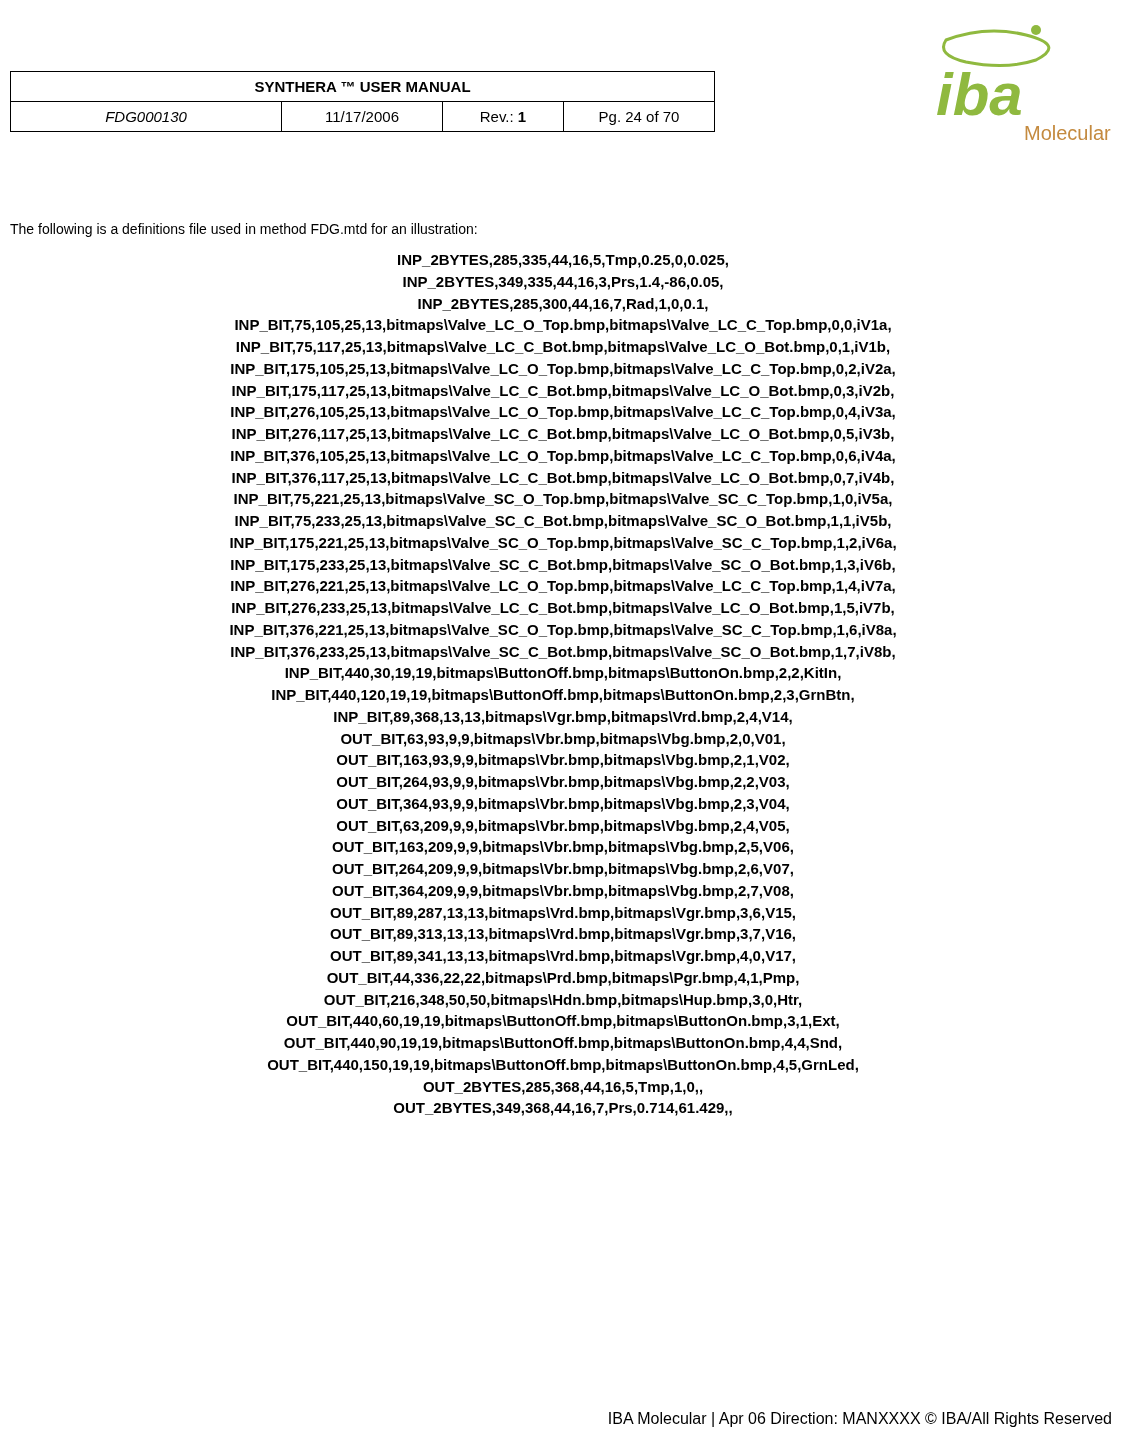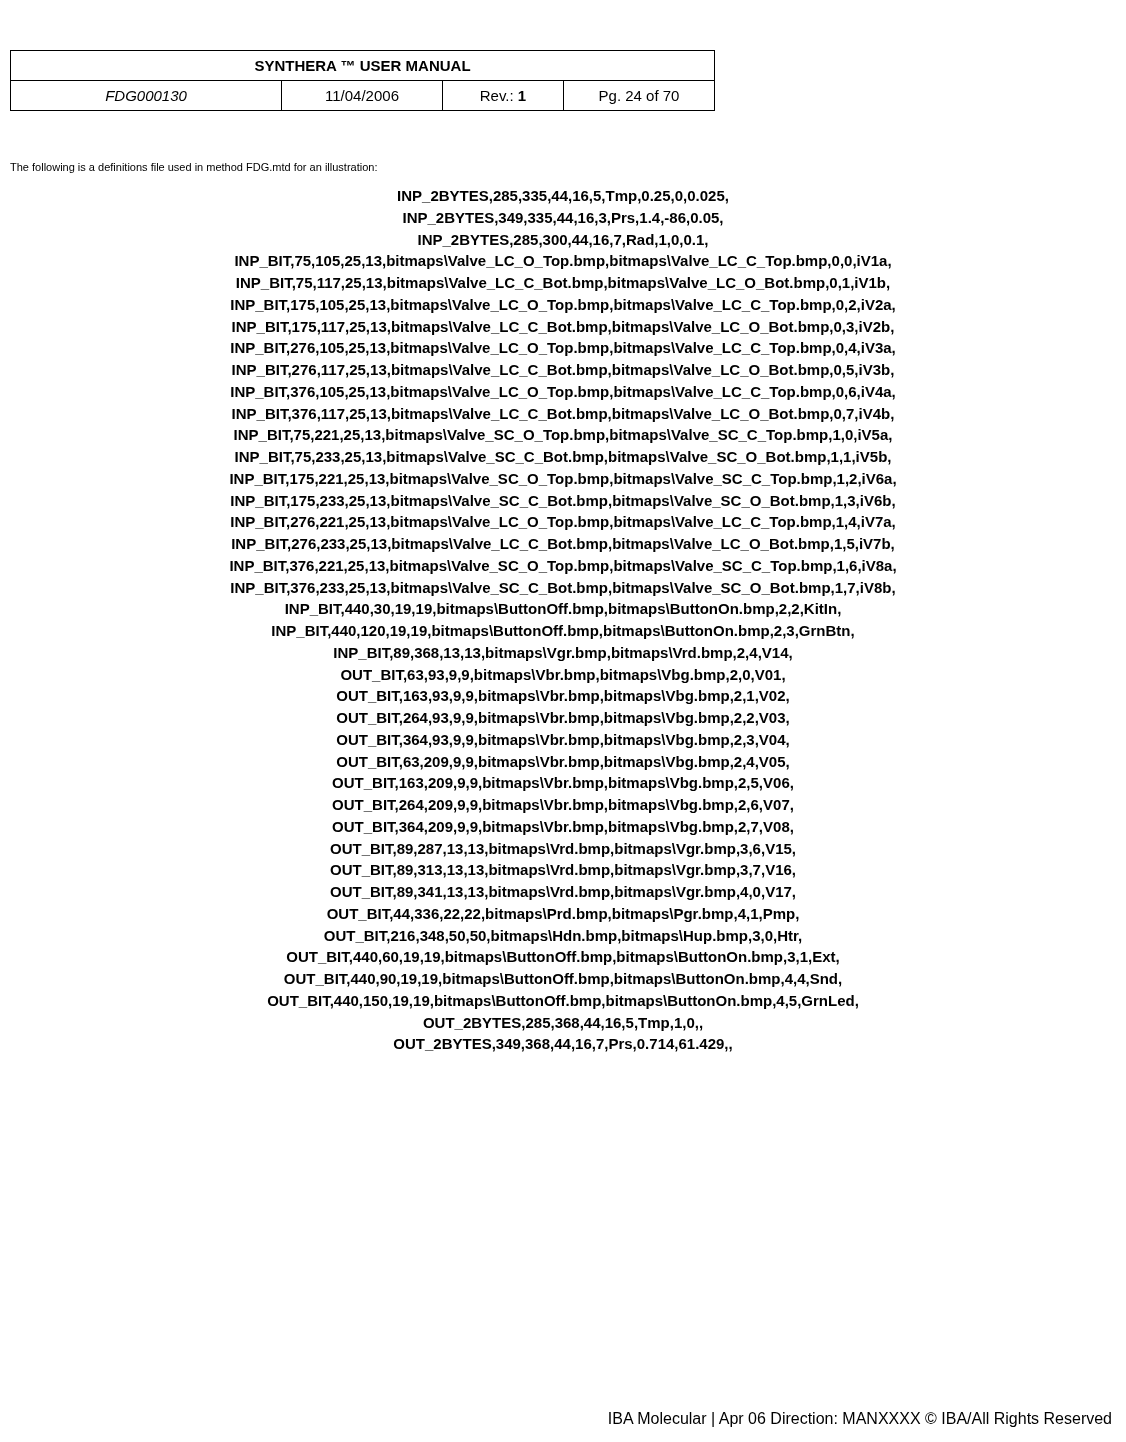--- a/index.html
+++ b/index.html
@@ -36,22 +36,22 @@
   .id-cell { width: 250px; text-align: left; padding-left: 8px; font-style: italic; }
   .date-cell { width: 140px; }
   .rev-cell { width: 100px; }
   .pg-cell { width: 130px; }
   .logo {
     margin-left: auto;
     margin-right: 0;
   }
   .logo-svg { width: 200px; height: 130px; }
   .intro {
-    margin-top: 50px;
-    font-size: 11px;
+    margin-top: 68px;
+    font-size: 14px;
   }
   .defs {
     margin-top: 12px;
     font-family: Arial, Helvetica, sans-serif;
     font-weight: bold;
     font-size: 15px;
     line-height: 1.45;
     white-space: pre;
     text-align: center;
   }
@@ -67,30 +67,38 @@
 <body>
 
 <div class="header-row">
   <table class="header-table">
     <tbody>
         <tr>
       <td colspan="4" class="title-cell">SYNTHERA ™ USER MANUAL</td>
     </tr>
     <tr>
       <td class="id-cell">FDG000130</td>
-      <td class="date-cell">11/04/2006</td>
+      <td class="date-cell">11/17/2006</td>
       <td class="rev-cell">
         <span>Rev.:</span>
         <b>1</b>
       </td>
       <td class="pg-cell">Pg. 24 of 70</td>
     </tr>
   </tbody>
     </table>
 
+  <div class="logo">
+    <svg class="logo-svg" viewBox="0 0 200 130">
+      <path d="M30 20 Q70 5 110 15 Q150 25 120 40 Q90 50 50 42 Q20 35 30 20 Z" fill="none" stroke="#8fb93f" stroke-width="3"></path>
+      <circle cx="120" cy="10" r="5" fill="#8fb93f"></circle>
+      <text x="20" y="95" font-family="Arial" font-size="60" font-style="italic" font-weight="bold" fill="#8fb93f">iba</text>
+      <text x="108" y="120" font-family="Arial" font-size="20" fill="#c48a3f">Molecular</text>
+    </svg>
+  </div>
 </div>
 
 <div class="intro">The following is a definitions file used in method FDG.mtd for an illustration:</div>
 
 <div class="defs" id="defs-block">INP_2BYTES,285,335,44,16,5,Tmp,0.25,0,0.025,
 INP_2BYTES,349,335,44,16,3,Prs,1.4,-86,0.05,
 INP_2BYTES,285,300,44,16,7,Rad,1,0,0.1,
 INP_BIT,75,105,25,13,bitmaps\Valve_LC_O_Top.bmp,bitmaps\Valve_LC_C_Top.bmp,0,0,iV1a,
 INP_BIT,75,117,25,13,bitmaps\Valve_LC_C_Bot.bmp,bitmaps\Valve_LC_O_Bot.bmp,0,1,iV1b,
 INP_BIT,175,105,25,13,bitmaps\Valve_LC_O_Top.bmp,bitmaps\Valve_LC_C_Top.bmp,0,2,iV2a,

